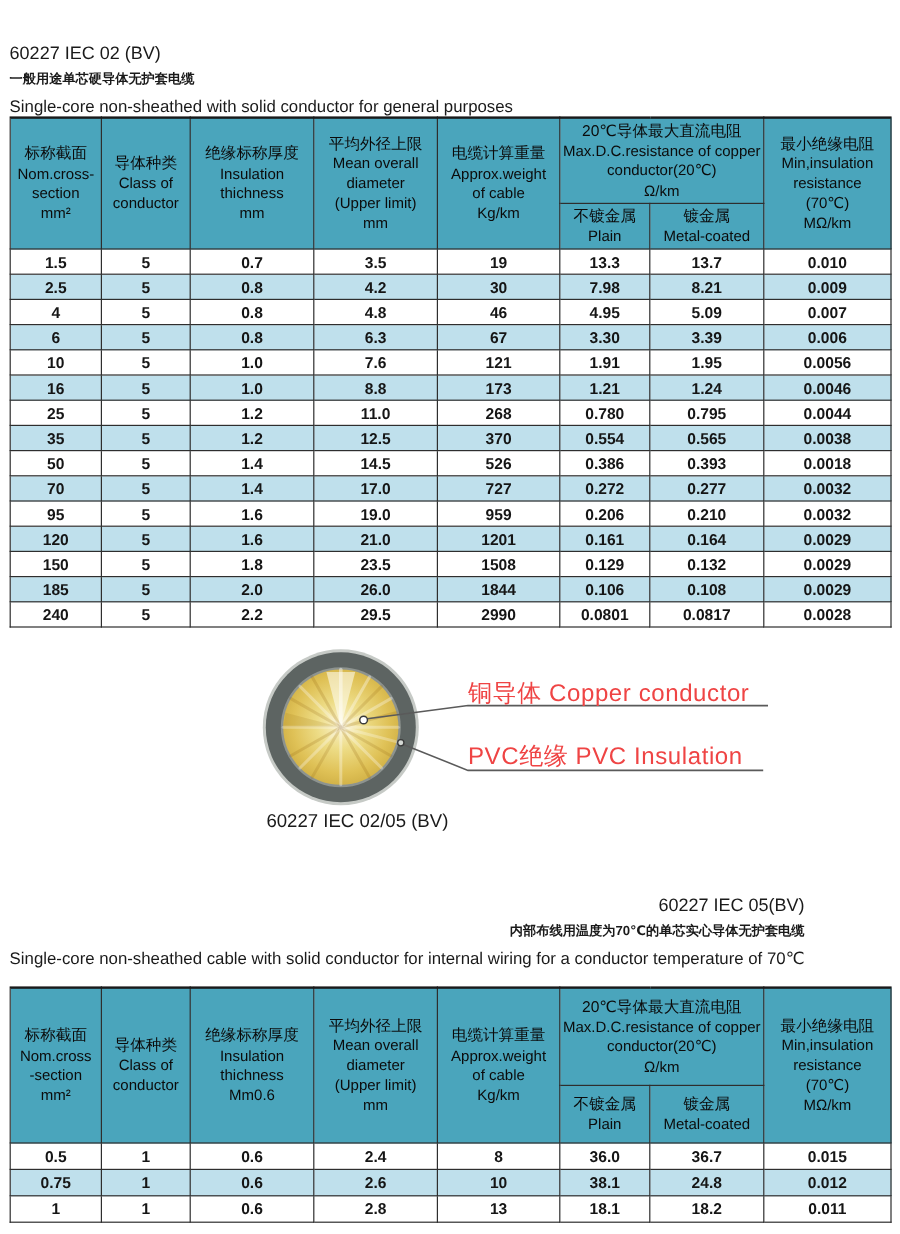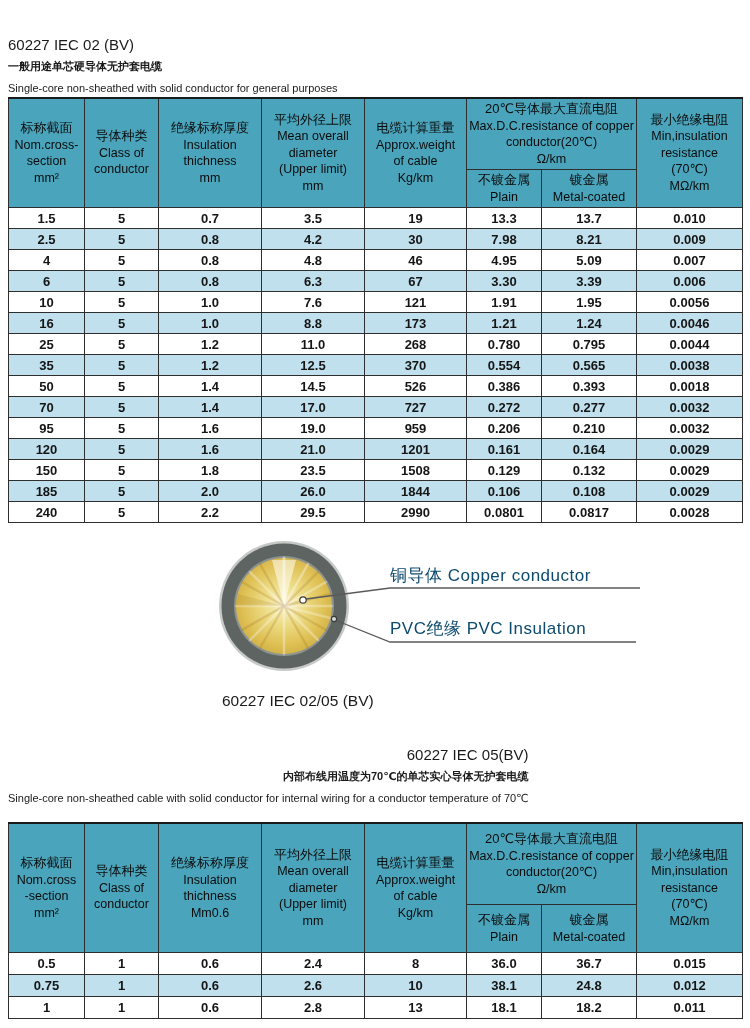--- a/index.html
+++ b/index.html
@@ -7,21 +7,21 @@
     width:750px;height:1028px;position:relative;overflow:hidden;
     background:#ffffff;color:#111;
     font-family:"Liberation Sans","DejaVu Sans",sans-serif;
   }
   .abs{position:absolute;}
 
   
   .sec-title{left:8px;}
   .sec-title .t1{font-size:15px;line-height:21px;color:#1a1a1a;}
   .sec-title .t2{font-size:11px;line-height:22px;font-weight:600;color:#1a1a1a;}
-  .sec-title .t3{font-size:11px;line-height:22px;color:#1a1a1a;}
+  .sec-title .t3{font-size:14px;line-height:22px;color:#1a1a1a;}
 
   
   table.spec{
     position:absolute;left:8px;border-collapse:collapse;table-layout:fixed;
     background:#fff;border-top:2px solid #1a1a1a;
   }
   table.spec th,table.spec td{border:1px solid #2e2e2e;}
   table.spec th{
     background:#4aa5bc;font-weight:400;font-size:12.5px;line-height:16.5px;
     color:#0b0b0b;padding:2px 1px;vertical-align:middle;text-align:center;
@@ -31,24 +31,24 @@
     font-size:13px;font-weight:600;text-align:center;color:#151515;
     padding:0 2px;background:#fff;
   }
   table.spec tr.stripe td{background:#bfe0ec;}
   #table-iec02 td{height:20px;}
   #table-iec05 td{height:21px;}
   #table-iec05 th{padding:7px 1px;}
 
   
   #diagram-svg{position:absolute;left:0;top:530px;}
-  .dlabel{position:absolute;font-size:17px;color:#0c4a6e;letter-spacing:.5px;white-space:nowrap;}
+  .dlabel{position:absolute;font-size:20px;color:#ef4444;letter-spacing:.5px;white-space:nowrap;}
   #copper-label{left:390px;top:564px;}
   #pvc-label{left:390px;top:617px;}
-  #diagram-caption{position:absolute;left:222px;top:676px;font-size:15.5px;color:#1a1a1a;margin-top:16px;}
+  #diagram-caption{position:absolute;left:222px;top:676px;font-size:15.5px;color:#1a1a1a;}
 </style>
 </head>
 <body>
 
 <div class="abs sec-title" style="top:6px;margin-top:28px;">
   <div class="t1">60227 IEC 02 (BV)</div>
   <div class="t2">一般用途单芯硬导体无护套电缆</div>
   <div class="t3">Single-core non-sheathed with solid conductor for general purposes</div>
 </div>
 

